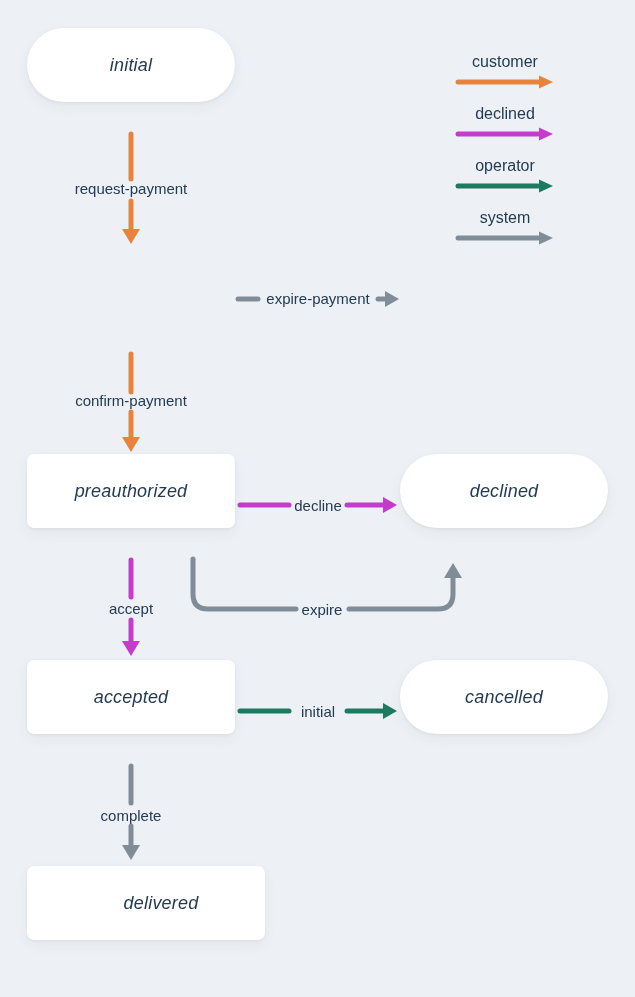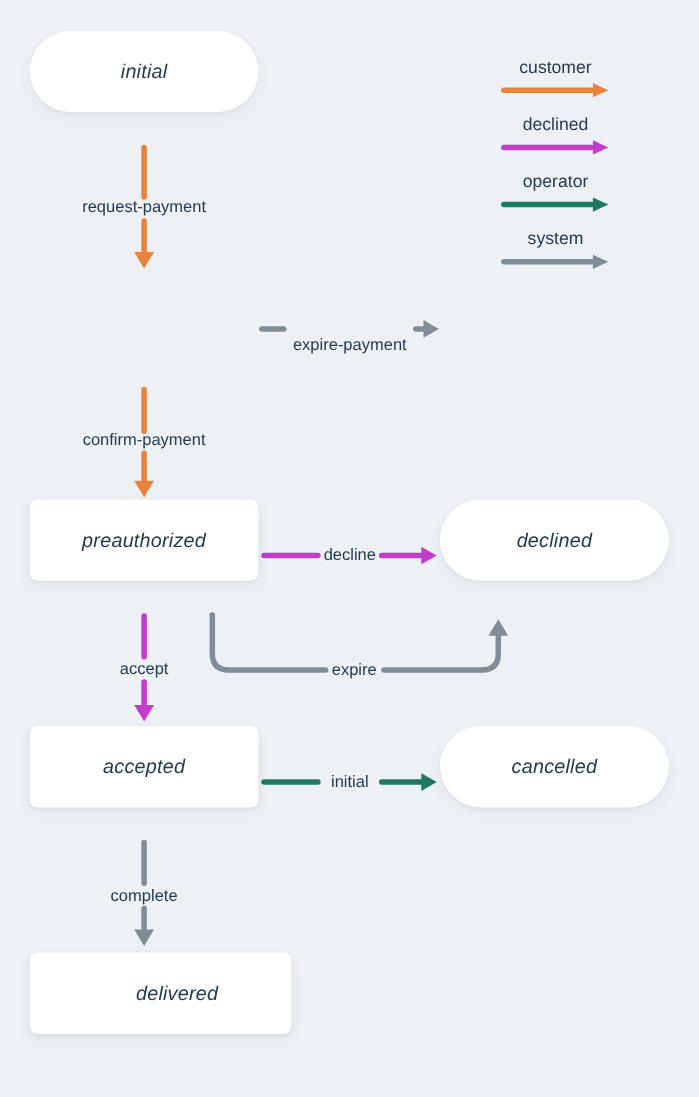--- a/index.html
+++ b/index.html
@@ -47,21 +47,21 @@
   #n-accepted{left:27px;top:660px;}
   #n-cancelled{left:400px;top:660px;}
   #n-delivered{left:27px;top:866px;padding-left:30px;}
 
   .tlabel{
     position:absolute;transform:translate(-50%,-50%);
     font-size:15px;font-weight:500;color:var(--c-text,#243b53);
     white-space:nowrap;
   }
   #lbl-request{left:131px;top:188px;}
-  #lbl-expirepay{left:318px;top:314px;text-align:center;}
+  #lbl-expirepay{left:318px;top:298px;text-align:center;}
   #lbl-confirm{left:131px;top:400px;}
   #lbl-decline{left:318px;top:505px;}
   #lbl-accept{left:131px;top:608px;}
   #lbl-expire{left:322px;top:609px;}
   #lbl-cancel{left:318px;top:711px;}
   #lbl-complete{left:131px;top:815px;}
 
   .legend{
     position:absolute;left:455px;top:50px;width:100px;
     display:flex;flex-direction:column;gap:12px;

